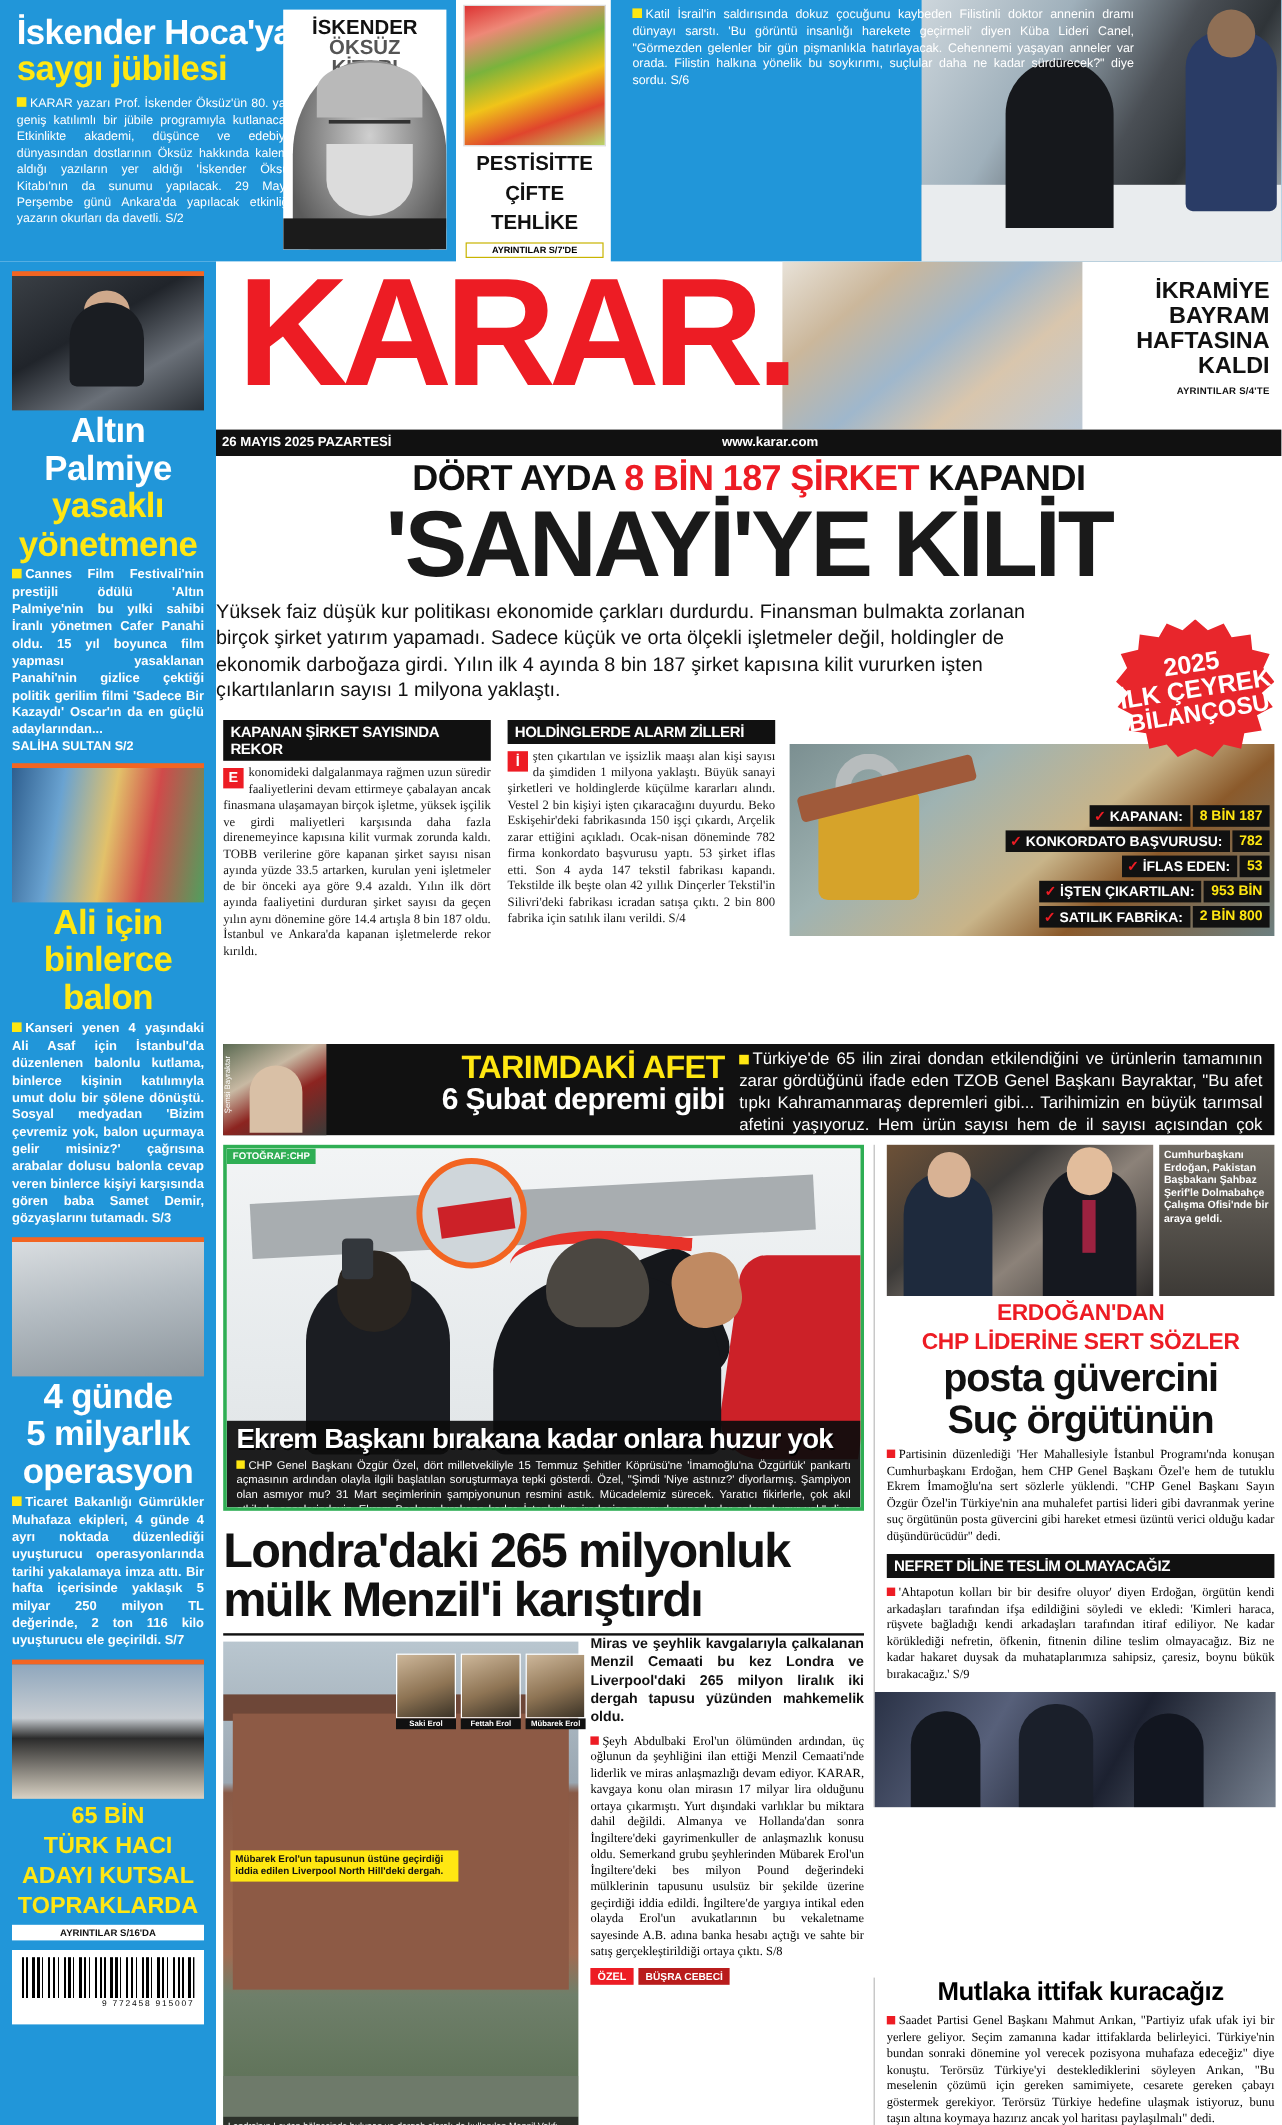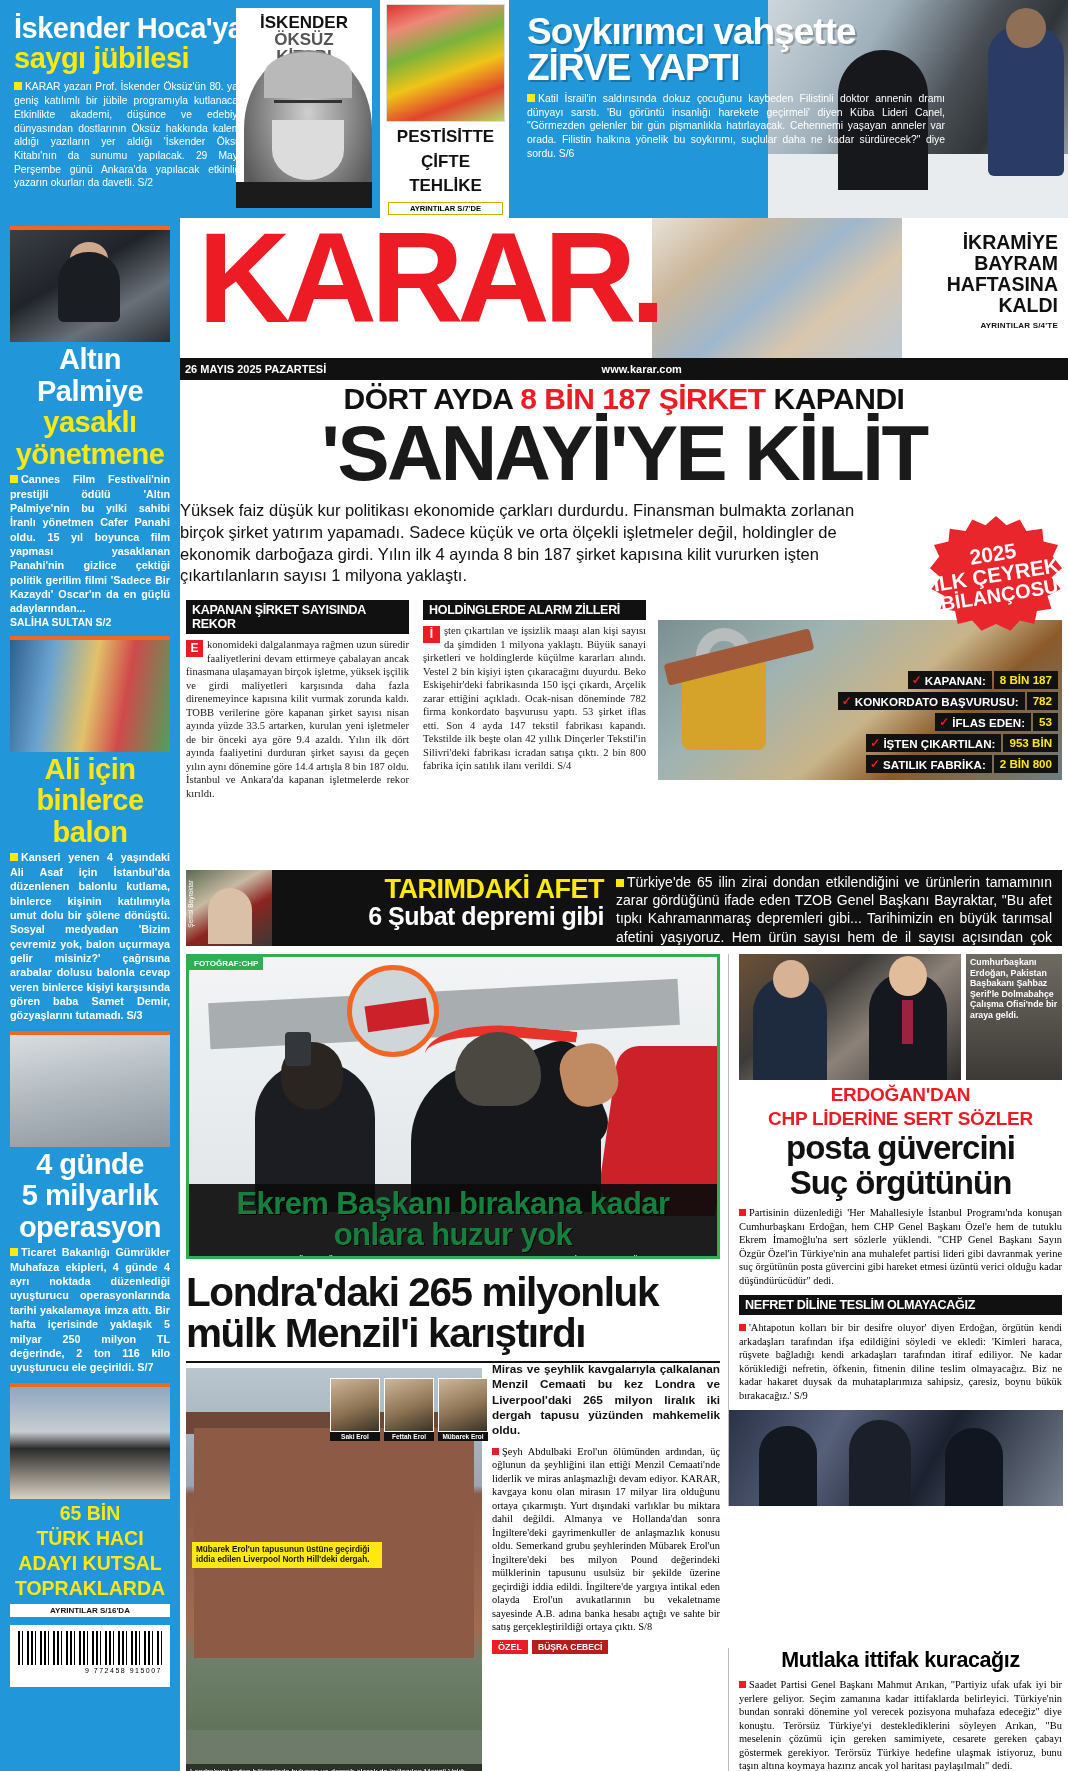--- a/index.html
+++ b/index.html
@@ -140,21 +140,21 @@
   .chpwrap .arrow:after{content:"";position:absolute; right:-6px; top:34px; border-left:20px solid #e8332a; border-top:13px solid transparent; border-bottom:13px solid transparent; transform:rotate(28deg);}
   .chpwrap .man { position:absolute; left:222px; bottom:44px; width:190px; height:150px; background:#15171b; border-radius:80px 80px 10px 10px;}
   .chpwrap .manhead{position:absolute; left:266px; bottom:150px; width:86px; height:74px; border-radius:44px 44px 30px 30px; background:#4b4741;}
   .chpwrap .hand{position:absolute; left:372px; bottom:150px; width:56px; height:62px; border-radius:24px; background:#c08a62; transform:rotate(-12deg);}
   .chpwrap .arm{position:absolute; left:342px; bottom:104px; width:66px; height:110px; background:#15171b; transform:rotate(-22deg); border-radius:24px;}
   .chpwrap .woman { position:absolute; left:66px; bottom:44px; width:120px; height:150px; background:#1b1d22; border-radius:56px 56px 8px 8px;}
   .chpwrap .whead{position:absolute; left:92px; bottom:146px; width:62px; height:68px; border-radius:32px; background:#2a2520;}
   .chpwrap .phone{position:absolute; left:96px; bottom:190px; width:26px; height:34px; background:#33373c; border-radius:4px;}
   .chpwrap .flag { position:absolute; right:-10px; bottom:40px; width:120px; height:170px; background:#cc2128; transform:skewX(-8deg); border-radius:20px 0 0 40px;}
   .chpwrap .capbar { position:absolute; left:0; right:0; bottom:0; height:72px; background:rgba(12,12,12,.92); padding:4px 8px;}
-  .chpwrap .capbar h3 { color:#15803d; font-size:31px; font-weight:bold; line-height:1; letter-spacing:-.6px; text-shadow:1px 1px 0 #000;text-align:center;}
+  .chpwrap .capbar h3 { color:#ffffff; font-size:23px; font-weight:bold; line-height:1; letter-spacing:-.6px; text-shadow:1px 1px 0 #000;}
   .chpwrap .capbar p { color:#fff; font-size:9.4px; line-height:1.3; margin-top:4px; text-align:justify;}
   .chpwrap .capbar p .sq{display:inline-block;width:7px;height:7px;background:#ffe712;margin-right:3px;}
 
   
   .rcol { position:absolute; left:728px; top:954px; width:334px; border-left:1px solid #bbb; padding-left:10px;}
   .rcol .photo { width:222px; height:126px; background:linear-gradient(140deg,#6d5137 0%,#3c3a38 35%,#8c8279 60%,#2e2c2b 100%); position:relative; overflow:hidden;}
   .rcol .photo .p1{position:absolute;left:14px;top:22px;width:74px;height:104px;background:#1e2a3d;border-radius:36px 36px 0 0;}
   .rcol .photo .p2{position:absolute;right:14px;top:18px;width:78px;height:108px;background:#15181f;border-radius:38px 38px 0 0;}
   .rcol .photo .f1{position:absolute;left:34px;top:6px;width:36px;height:38px;border-radius:50%;background:#d8b294;}
   .rcol .photo .f2{position:absolute;right:34px;top:2px;width:38px;height:40px;border-radius:50%;background:#e2bd9c;}
@@ -235,24 +235,20 @@
       <div class="det">AYRINTILAR S/7'DE</div>
     </div>
 
     <div class="ts-right">
       <div class="photo">
         <div class="bed"></div>
         <div class="doc"></div>
         <div class="head"></div>
         <div class="mom"></div>
       </div>
-      <h1>
-        <span>Soykırımcı vahşette</span><br>
-        <span>ZİRVE YAPTI</span>
-      </h1>
       <div class="body"><span class="sq"></span><span>Katil İsrail'in saldırısında dokuz çocuğunu kaybeden Filistinli doktor annenin dramı dünyayı sarstı. 'Bu görüntü insanlığı harekete geçirmeli' diyen Küba Lideri Canel, "Görmezden gelenler bir gün pişmanlıkla hatırlayacak. Cehennemi yaşayan anneler var orada. Filistin halkına yönelik bu soykırımı, suçlular daha ne kadar sürdürecek?" diye sordu. S/6</span></div>
     </div>
   </div>
 
   <div class="rail">
 
     <div>
       <div class="thumb t1"></div>
       <h2>Altın</h2>
       <h2>Palmiye</h2>

